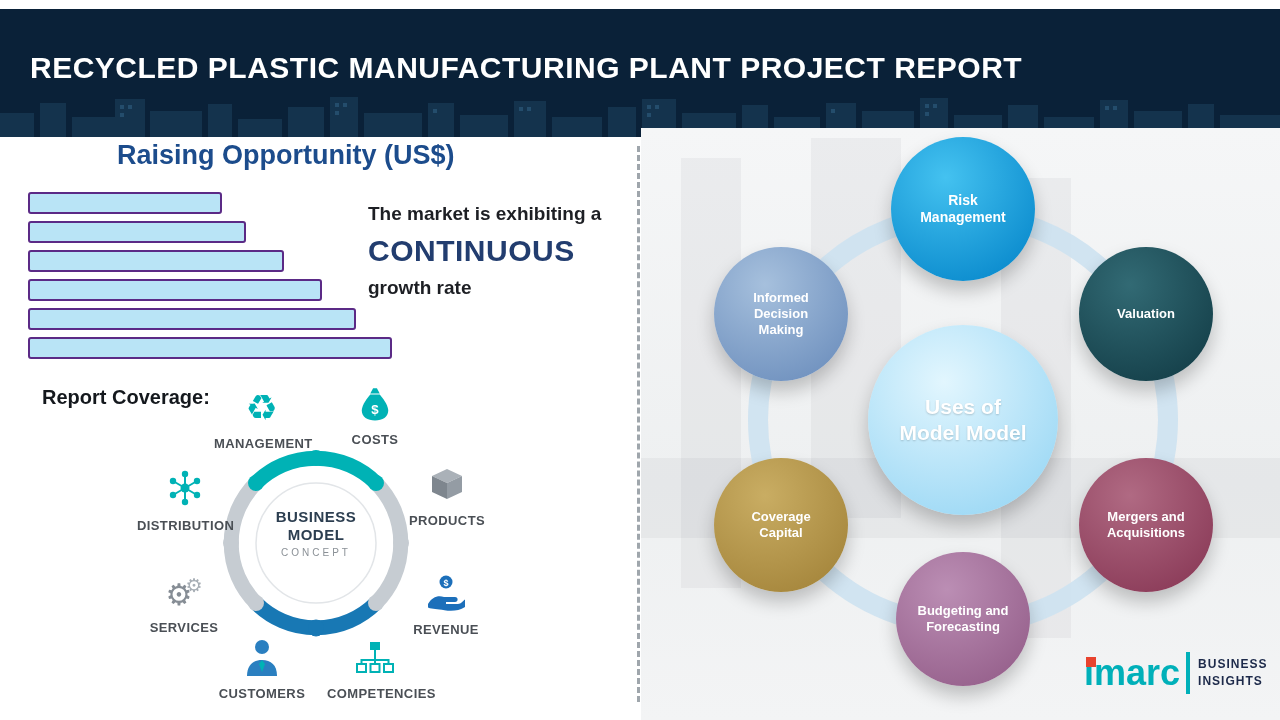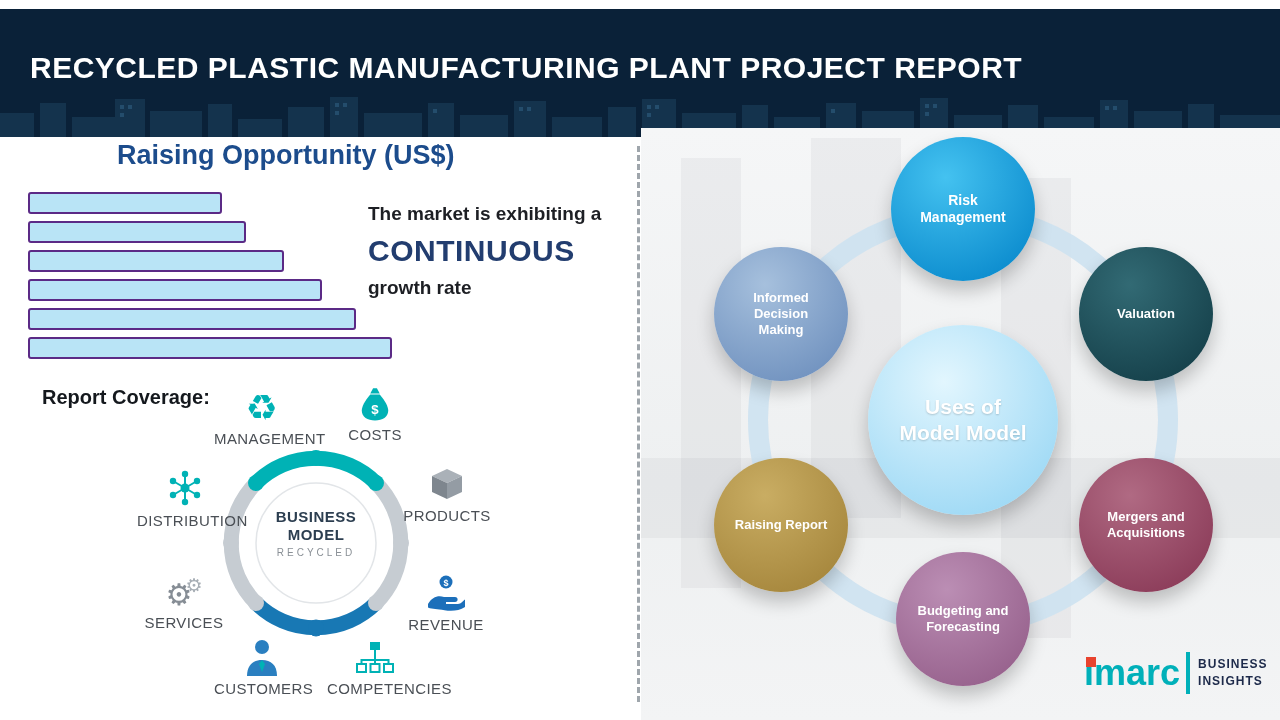--- a/index.html
+++ b/index.html
@@ -43,21 +43,21 @@
   .fill-gray-l{fill:#aab1b8;}
   .fill-gray-m{fill:#949ca4;}
   .fill-gray-d{fill:#7e868e;}
   .stroke-teal{stroke:var(--teal);}
   .bm-center{position:absolute;left:246px;top:508px;width:140px;text-align:center;line-height:1.2;}
   .bm-center .l1{font-size:15px;font-weight:bold;color:#2c3e50;letter-spacing:.5px;}
   .bm-center .l3{font-size:10px;color:#8a9096;letter-spacing:3px;margin-top:3px;}
 
   .bm-item{position:absolute;width:96px;text-align:center;}
   .bm-icon{height:40px;display:flex;align-items:flex-end;justify-content:center;}
-  .bm-label{font-size:15px;font-weight:normal;color:var(--label-gray);letter-spacing:.4px;margin-top:4px;}
+  .bm-label{font-size:13px;font-weight:bold;color:var(--label-gray);letter-spacing:.4px;margin-top:10px;}
   .bmi-0{left:214px;top:386px}.bmi-1{left:327px;top:382px}
   .bmi-2{left:137px;top:468px}.bmi-3{left:399px;top:463px}
   .bmi-4{left:136px;top:570px}.bmi-5{left:398px;top:572px}
   .bmi-6{left:214px;top:636px}.bmi-7{left:327px;top:636px}
   .recycle-glyph{font-family:"DejaVu Sans",sans-serif;font-size:36px;color:var(--teal);line-height:1;}
   .gear-big{font-family:"DejaVu Sans",sans-serif;font-size:30px;color:#868d95;line-height:1;}
   .gear-small{font-family:"DejaVu Sans",sans-serif;font-size:19px;color:#a7aeb5;line-height:1;margin-left:-7px;margin-bottom:15px;}
 
   
   .cm-ring{position:absolute;left:733px;top:190px;}
@@ -184,21 +184,21 @@
     <circle class="fill-gray" cx="25" cy="110" r="8"></circle>
     <circle class="fill-gray" cx="170" cy="170" r="8"></circle>
     <circle class="fill-gray" cx="50" cy="170" r="8"></circle>
     <circle class="seg-blue" fill="#1878b4" cx="110" cy="195" r="8"></circle>
     <circle cx="110" cy="110" r="60" fill="#ffffff" stroke="#e2e5e8" stroke-width="1.5"></circle>
   </svg>
 
   <div class="bm-center">
     <div class="l1">BUSINESS</div>
     <div class="l1">MODEL</div>
-    <div class="l3">RECYCLED</div>
+    <div class="l3">CONCEPT</div>
   </div>
 
   <div class="bm-item bmi-0">
     <div class="bm-icon">
         <span class="recycle-glyph">♻</span>
       </div>
     <div class="bm-label">MANAGEMENT</div>
   </div>
 
   <div class="bm-item bmi-1">
@@ -300,21 +300,21 @@
   <div class="node node-risk" style="background: radial-gradient(circle at 38% 28%, rgb(68, 194, 240), rgb(15, 143, 208) 78%);">
     <span>Risk Management</span>
   </div>
   <div class="node node-informed" style="background: radial-gradient(circle at 38% 28%, rgb(166, 192, 221), rgb(116, 149, 193) 78%);">
     <span>Informed Decision Making</span>
   </div>
   <div class="node node-valuation" style="background: radial-gradient(circle at 38% 28%, rgb(50, 106, 116), rgb(23, 67, 77) 78%);">
     <span>Valuation</span>
   </div>
   <div class="node node-raising" style="background: radial-gradient(circle at 38% 28%, rgb(201, 173, 99), rgb(168, 137, 63) 78%);">
-    <span>Raising Report</span>
+    <span>Coverage Capital</span>
   </div>
   <div class="node node-mergers" style="background: radial-gradient(circle at 38% 28%, rgb(176, 106, 131), rgb(142, 63, 92) 78%);">
     <span>Mergers and Acquisitions</span>
   </div>
   <div class="node node-budgeting" style="background: radial-gradient(circle at 38% 28%, rgb(187, 142, 180), rgb(153, 100, 143) 78%);">
     <span>Budgeting and Forecasting</span>
   </div>
   <div class="node center-node" style="background: radial-gradient(circle at 40% 30%, rgb(226, 246, 254), rgb(158, 217, 245) 82%);">
     <span>Uses of
 Model Model</span>

